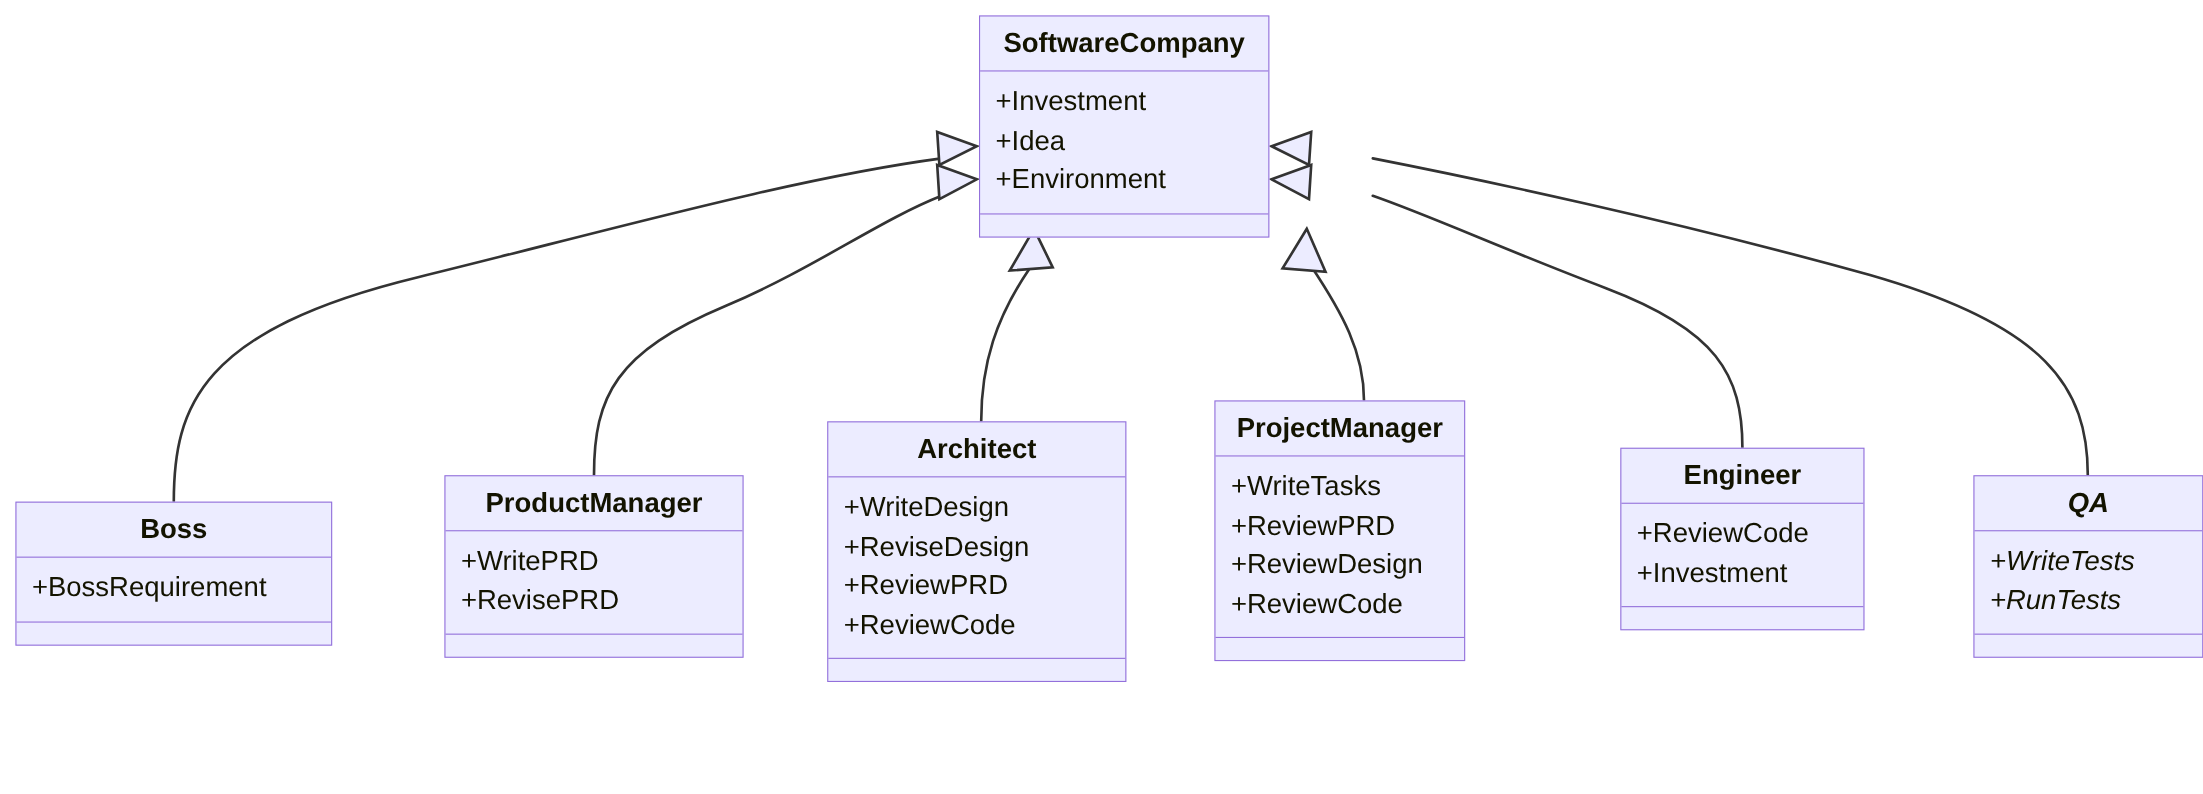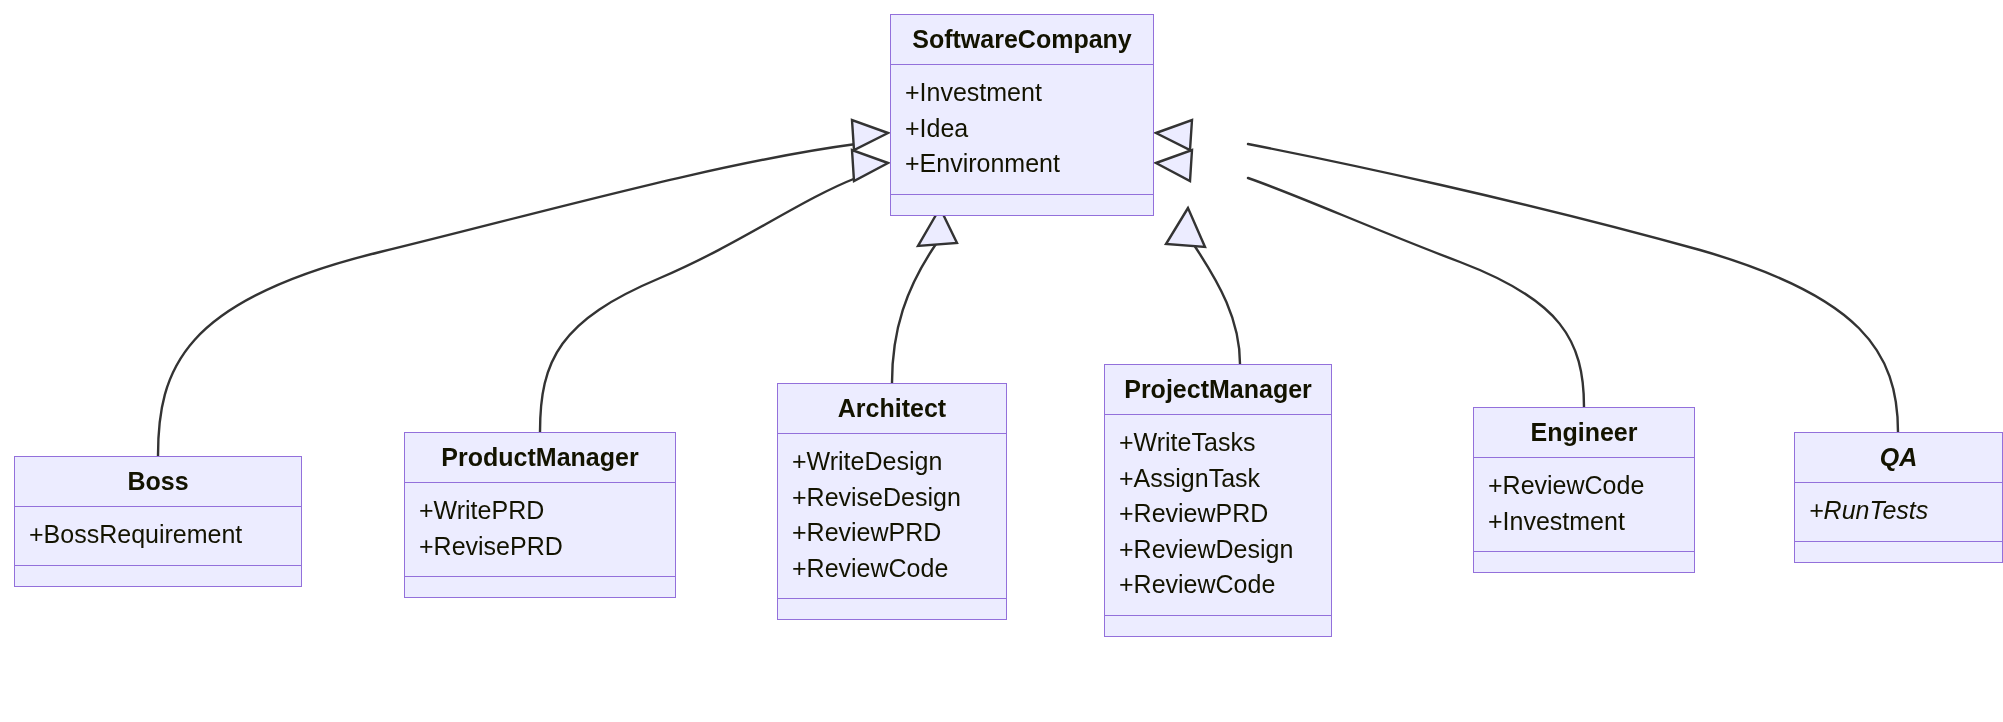--- a/index.html
+++ b/index.html
@@ -116,39 +116,38 @@
     <div class="uml-title">ProductManager</div>
     <div class="uml-divider"></div>
     <div class="uml-members">
       <div class="uml-member">+WritePRD</div>
       <div class="uml-member">+RevisePRD</div>
     </div>
     <div class="uml-divider"></div>
     <div class="uml-methods-empty"></div>
   </div>
 
-  <div class="uml-class" style="left:777px; top:383px; width:230px;">
+  <div class="uml-class" style="left:752px; top:383px; width:272px;">
     <div class="uml-title">Architect</div>
     <div class="uml-divider"></div>
     <div class="uml-members">
       <div class="uml-member">+WriteDesign</div>
       <div class="uml-member">+ReviseDesign</div>
       <div class="uml-member">+ReviewPRD</div>
       <div class="uml-member">+ReviewCode</div>
     </div>
     <div class="uml-divider"></div>
     <div class="uml-methods-empty"></div>
   </div>
 
   <div class="uml-class" style="left:1104px; top:364px; width:228px;">
     <div class="uml-title">ProjectManager</div>
     <div class="uml-divider"></div>
     <div class="uml-members">
       <div class="uml-member">+WriteTasks</div>
-      <div class="uml-member">+AssignTask</div>
       <div class="uml-member">+ReviewPRD</div>
       <div class="uml-member">+ReviewDesign</div>
       <div class="uml-member">+ReviewCode</div>
     </div>
     <div class="uml-divider"></div>
     <div class="uml-methods-empty"></div>
   </div>
 
   <div class="uml-class" style="left:1473px; top:407px; width:222px;">
     <div class="uml-title">Engineer</div>
@@ -158,19 +157,20 @@
       <div class="uml-member">+Investment</div>
     </div>
     <div class="uml-divider"></div>
     <div class="uml-methods-empty"></div>
   </div>
 
   <div class="uml-class" style="left:1794px; top:432px; width:209px;font-style:italic;">
     <div class="uml-title">QA</div>
     <div class="uml-divider"></div>
     <div class="uml-members">
+      <div class="uml-member">+WriteTests</div>
       <div class="uml-member">+RunTests</div>
     </div>
     <div class="uml-divider"></div>
     <div class="uml-methods-empty"></div>
   </div>
 
 </div>
 
 </body></html>

